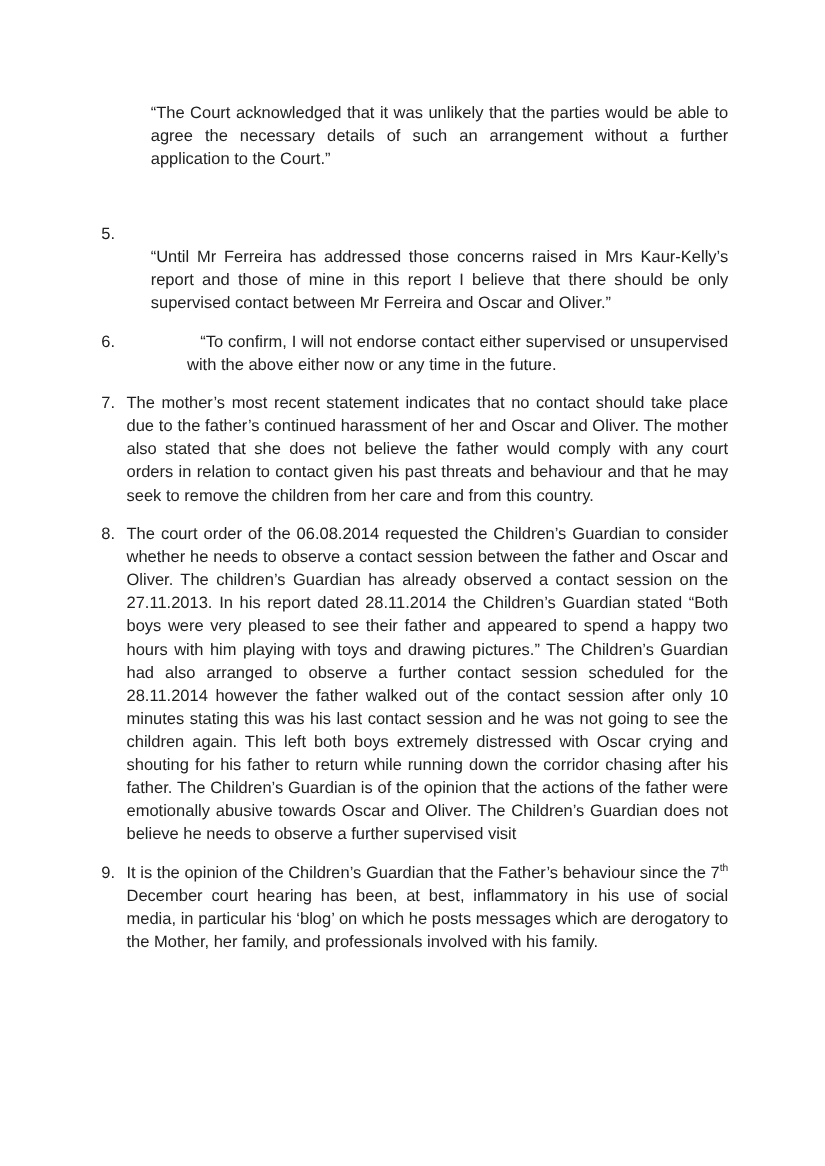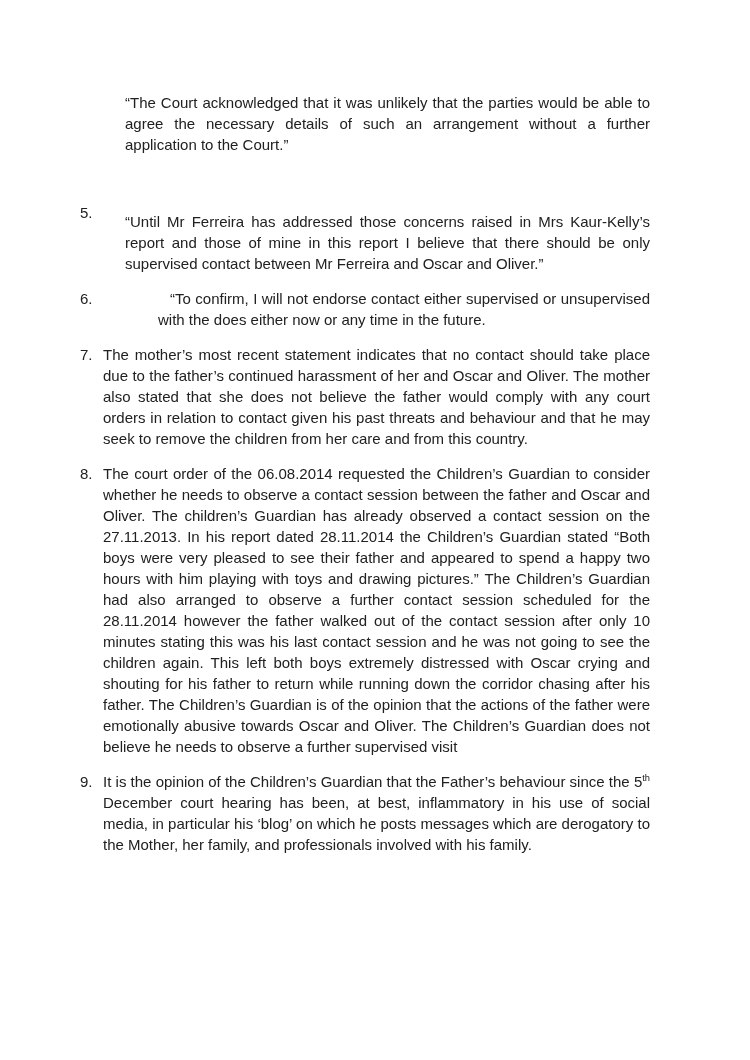--- a/index.html
+++ b/index.html
@@ -14,21 +14,21 @@
     background: #ffffff;
     overflow: hidden;
     font-family: "Liberation Sans", "DejaVu Sans", sans-serif;
     font-size: 15px;
     line-height: 21px;
     color: #212121;
   }
   .content {
     position: absolute;
     top: 92px;
-    left: 80px;
+    left: 92px;
     width: 570px;
   }
   p { margin: 0; }
   .intro-quote {
     margin-left: 45px;
     width: 525px;
     text-align: justify;
   }
   .item {
     display: flex;
@@ -41,21 +41,21 @@
     flex: 0 0 23px;
     width: 23px;
   }
   .item .body {
     width: 547px;
   }
   .item .body .para {
     text-align: justify;
   }
   .inner-quote {
-    margin-top: 9px;
+    margin-top: 21px;
     margin-left: 22px;
     width: 525px;
     text-align: justify;
   }
   .inner-quote.deep {
     margin-top: 0;
     margin-left: 55px;
     width: 492px;
     text-indent: 12px;
   }
@@ -76,39 +76,39 @@
     <div class="item first">
       <div class="num">5.</div>
       <div class="body">
         <p class="inner-quote">“Until Mr Ferreira has addressed those concerns raised in Mrs Kaur-Kelly’s report and those of mine in this report I believe that there should be only supervised contact between Mr Ferreira and Oscar and Oliver.”</p>
       </div>
     </div>
 
     <div class="item">
       <div class="num">6.</div>
       <div class="body">
-        <p class="inner-quote deep">“To confirm, I will not endorse contact either supervised or unsupervised with the does either now or any time in the future.</p>
+        <p class="inner-quote deep">“To confirm, I will not endorse contact either supervised or unsupervised with the above either now or any time in the future.</p>
       </div>
     </div>
 
     <div class="item">
       <div class="num">7.</div>
       <div class="body">
         <p class="para">The mother’s most recent statement indicates that no contact should take place due to the father’s continued harassment of her and Oscar and Oliver.  The mother also stated that she does not believe the father would comply with any court orders in relation to contact given his past threats and behaviour and that he may seek to remove the children from her care and from this country.</p>
       </div>
     </div>
 
     <div class="item">
       <div class="num">8.</div>
       <div class="body">
         <p class="para">The court order of the 06.08.2014 requested the Children’s Guardian to consider whether he needs to observe a contact session between the father and Oscar and Oliver.  The children’s Guardian has already observed a contact session on the 27.11.2013.  In his report dated 28.11.2014 the Children’s Guardian stated “Both boys were very pleased to see their father and appeared to spend a happy two hours with him playing with toys and drawing pictures.”  The Children’s Guardian had also arranged to observe a further contact session scheduled for the 28.11.2014 however the father walked out of the contact session after only 10 minutes stating this was his last contact session and he was not going to see the children again.  This left both boys extremely distressed with Oscar crying and shouting for his father to return while running down the corridor chasing after his father.  The Children’s Guardian is of the opinion that the actions of the father were emotionally abusive towards Oscar and Oliver. The Children’s Guardian does not believe he needs to observe a further supervised visit</p>
       </div>
     </div>
 
     <div class="item">
       <div class="num">9.</div>
       <div class="body">
-        <p class="para"><span>It is the opinion of the Children’s Guardian that the Father’s behaviour since the 5</span><sup>th</sup><span> December court hearing has been, at best, inflammatory in his use of social media, in particular his ‘blog’ on which he posts messages which are derogatory to the Mother, her family, and professionals involved with his family.</span></p>
+        <p class="para"><span>It is the opinion of the Children’s Guardian that the Father’s behaviour since the 7</span><sup>th</sup><span> December court hearing has been, at best, inflammatory in his use of social media, in particular his ‘blog’ on which he posts messages which are derogatory to the Mother, her family, and professionals involved with his family.</span></p>
       </div>
     </div>
 
   </div>
 </div>
 
 </body></html>

